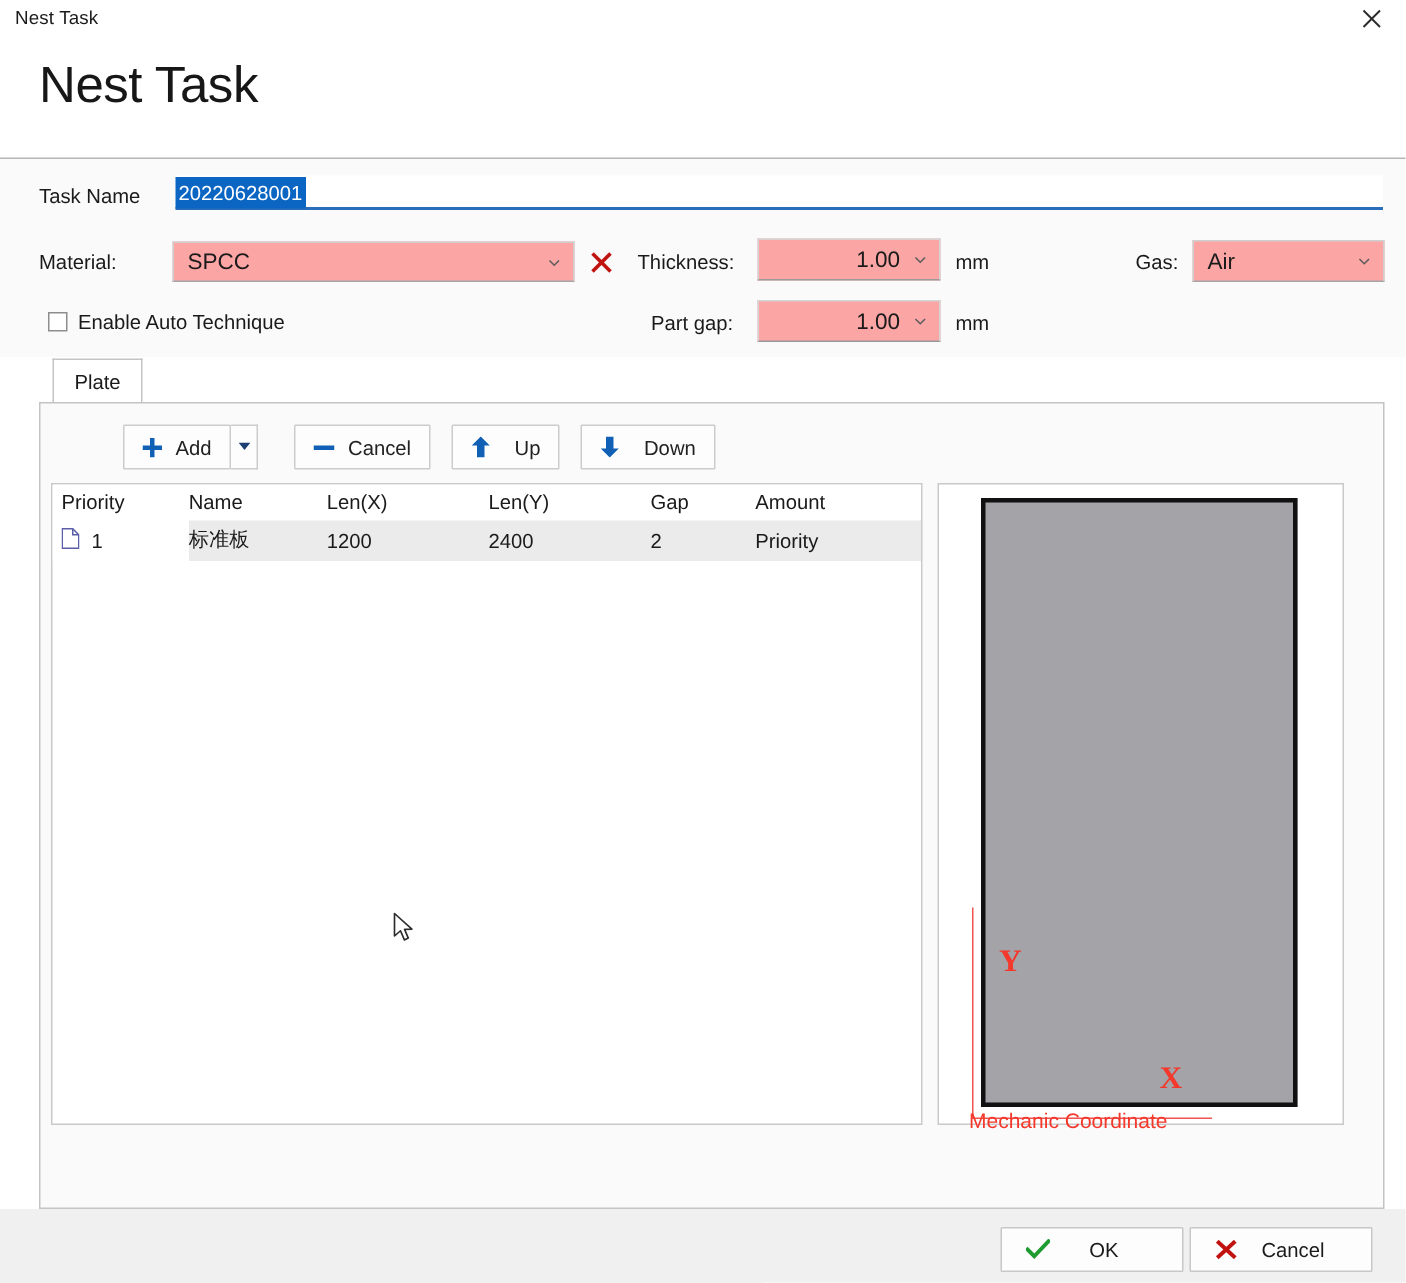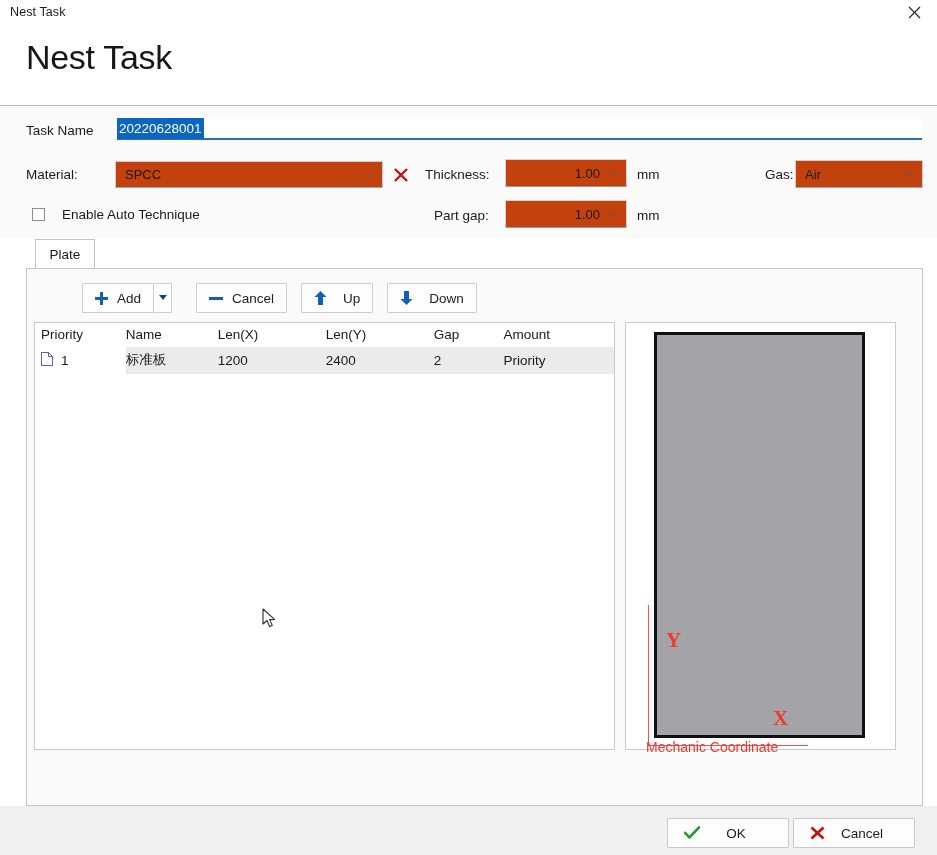--- a/index.html
+++ b/index.html
@@ -93,27 +93,27 @@
     color: #ffffff;
     font-size: 13.5px;
     padding: 2px 2px 2px 2px;
     line-height: 17px;
   }
 
   
   .material-label { left: 26px; top: 167px; }
   .combo {
     position: absolute;
-    background: #c2410c;
+    background: #fca5a5;
     border: 1px solid #cfcfcf;
     border-bottom: 1px solid #a6a6a6;
     box-sizing: border-box;
     display: flex;
     align-items: center;
-    font-size: 13px;
+    font-size: 15px;
     color: #1a1a1a;
   }
   .combo .caret {
     position: absolute;
     right: 7px;
     top: 50%;
     transform: translateY(-50%);
     width: 11px; height: 11px;
   }
   .combo-text { padding-left: 9px; }
@@ -144,36 +144,36 @@
   .thickness-label { left: 425px; top: 167px; }
   .thickness-combo {
     left: 505px; top: 159px;
     width: 122px; height: 28px;
     border: 1px solid #d4d4d4;
     border-bottom: 1px solid #9a9a9a;
   }
   .thickness-unit { left: 637px; top: 167px; }
 
   
-  .gas-label { left: 757px; top: 167px; margin-left: 8px; }
+  .gas-label { left: 757px; top: 167px; }
   .gas-combo {
     left: 795px; top: 160px;
     width: 128px; height: 28px;
   }
 
   
   .chk-row { position: absolute; left: 32px; top: 207px; display: flex; align-items: center; }
   .chk-box {
     width: 13px; height: 13px;
     border: 1px solid #8d8d8d;
     background: #ffffff;
     box-sizing: border-box;
     display: inline-block;
   }
-  .chk-label { margin-left: 17px; font-size: 13.5px; color: #1a1a1a; }
+  .chk-label { margin-left: 7px; font-size: 13.5px; color: #1a1a1a; }
 
   .partgap-label { left: 434px; top: 208px; }
   .partgap-combo {
     left: 505px; top: 200px;
     width: 122px; height: 28px;
     border: 1px solid #d4d4d4;
     border-bottom: 1px solid #9a9a9a;
   }
   .partgap-unit { left: 637px; top: 208px; }
 

